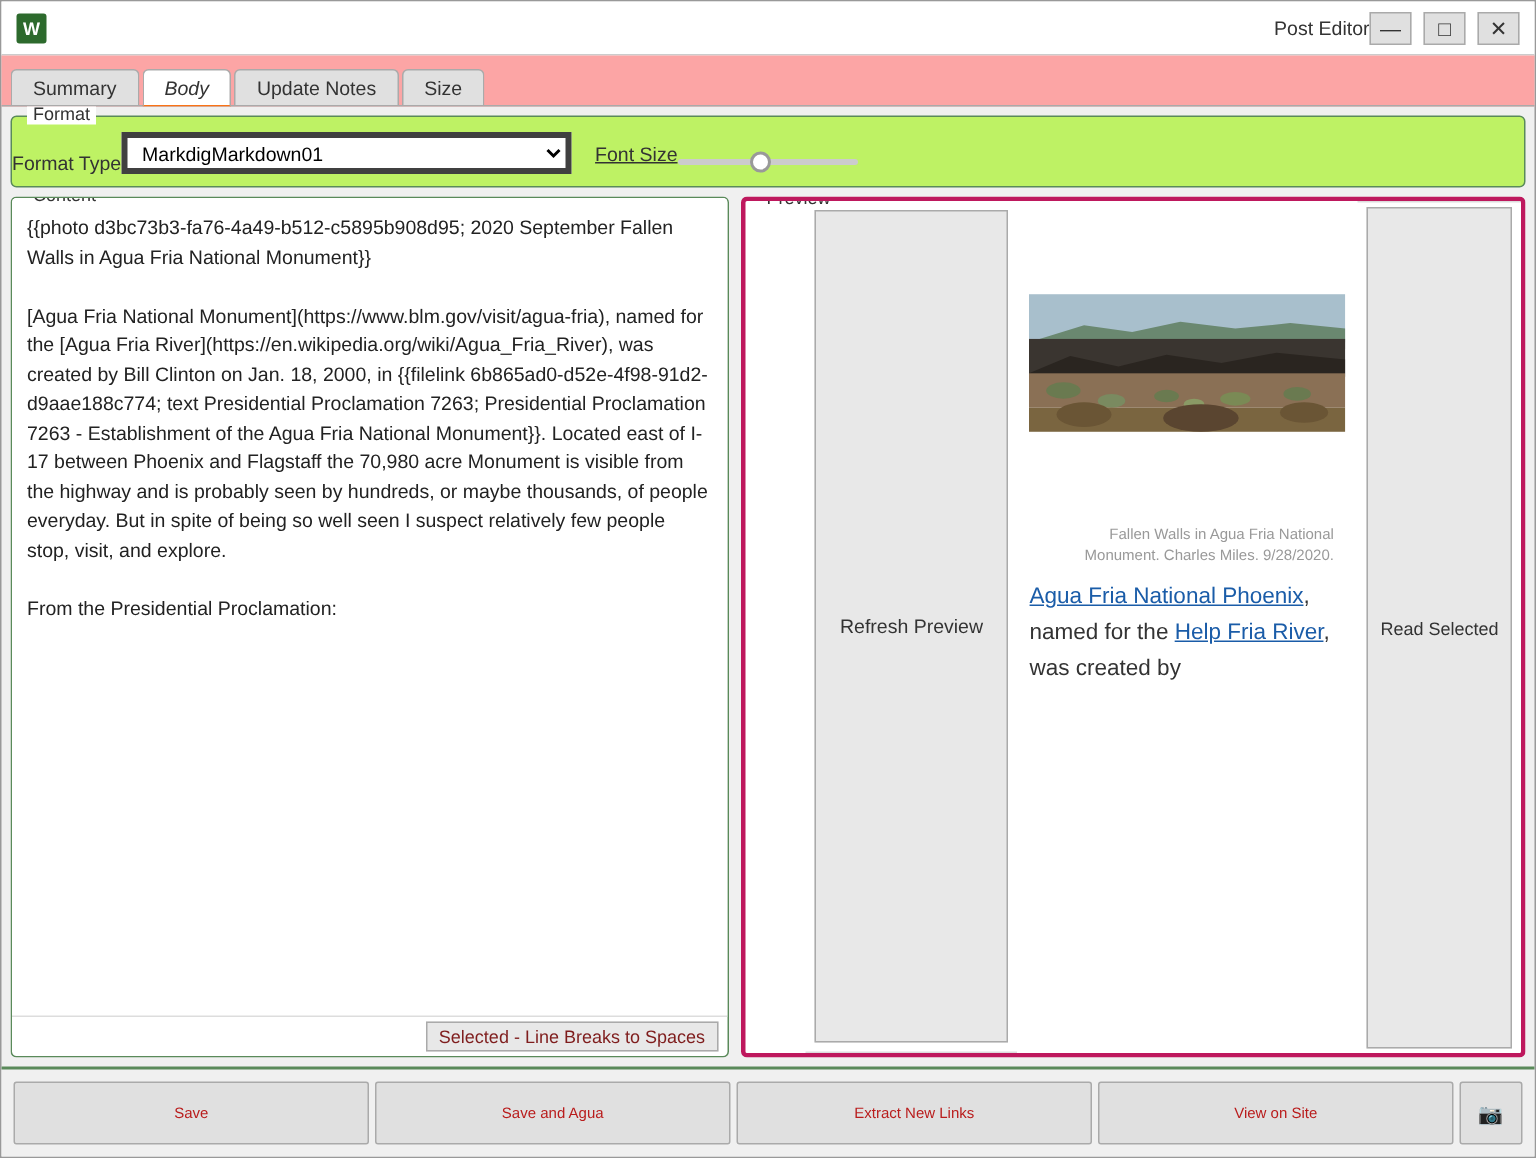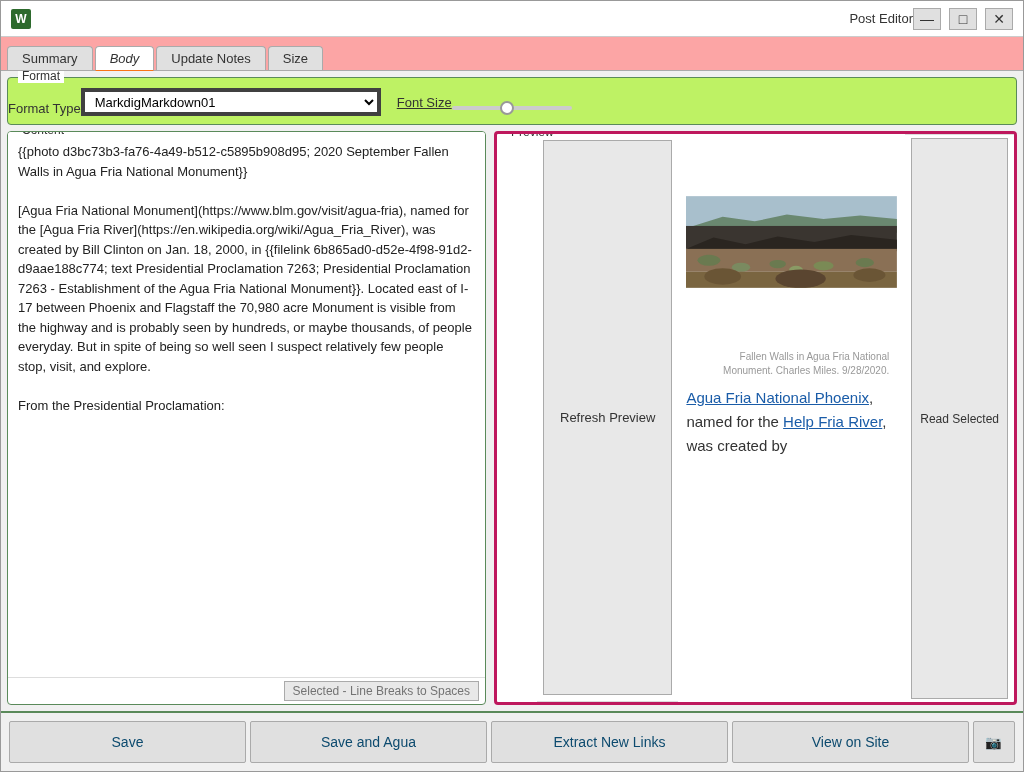--- a/index.html
+++ b/index.html
@@ -216,21 +216,21 @@
       padding: 3px 6px;
       display: flex;
       justify-content: flex-end;
     }
     .content-footer-btn {
       font-size: 12px;
       padding: 2px 8px;
       background: #e8e8e8;
       border: 1px solid #aaa;
       cursor: pointer;
-      color: #737373;
+      color: #7f1d1d;
     }
 
     .preview-panel {
       flex: 1;
       border: 3px solid #be185d;
       border-radius: 4px;
       background: white;
       display: flex;
       flex-direction: row;
       position: relative;
@@ -316,22 +316,22 @@
       padding: 0 8px;
       gap: 4px;
       flex-shrink: 0;
     }
     .bottom-btn {
       flex: 1;
       height: 42px;
       background: #e0e0e0;
       border: 1px solid #aaa;
       cursor: pointer;
-      font-size: 14px;
-      color: #0c4a6e;
+      font-size: 10px;
+      color: #b91c1c;
       border-radius: 2px;
     }
     .camera-btn {
       width: 42px;
       height: 42px;
       background: #e0e0e0;
       border: 1px solid #aaa;
       cursor: pointer;
       display: flex;
       align-items: center;

